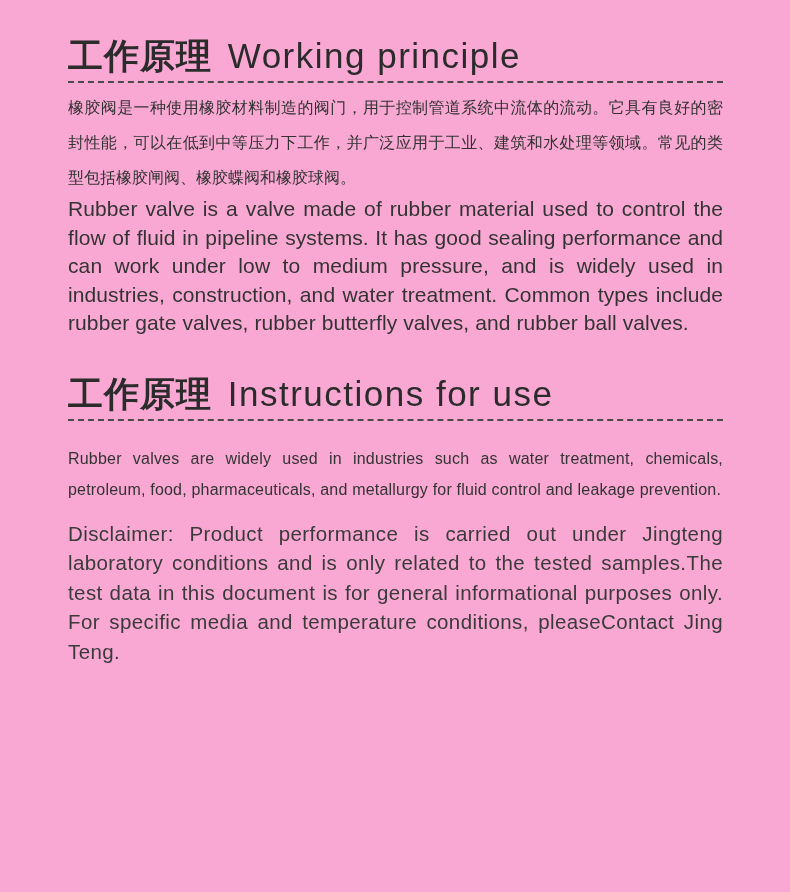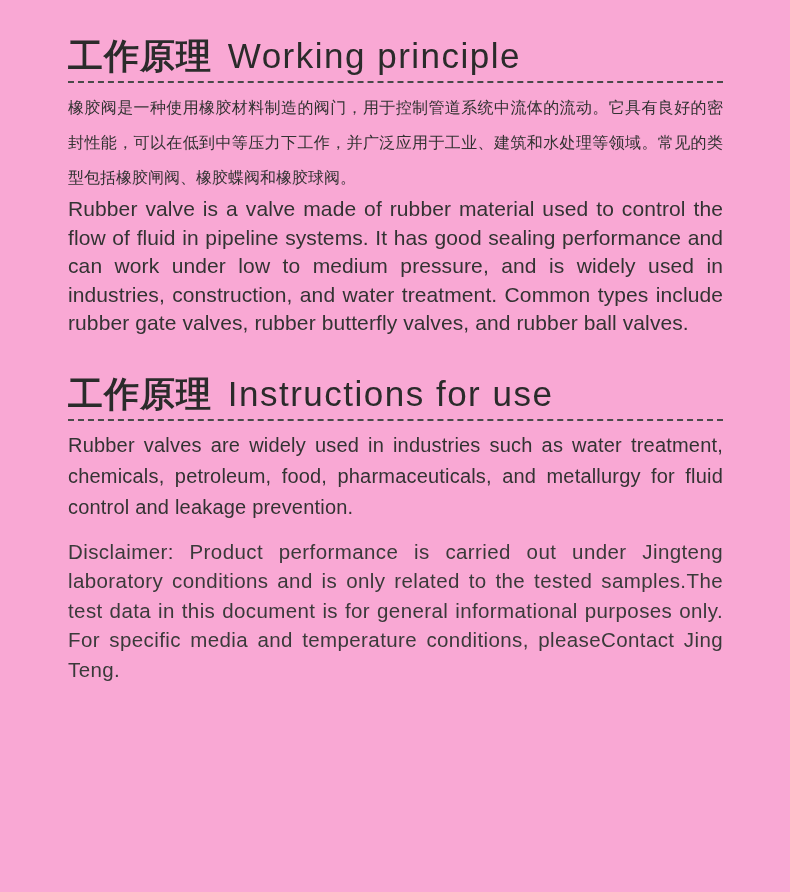--- a/index.html
+++ b/index.html
@@ -60,22 +60,22 @@
     color: #383838;
   }
   .en-body {
     font-size: 21px;
     line-height: 28.5px;
     text-align: justify;
     letter-spacing: 0.1px;
     color: #333333;
   }
   .en-body-2 {
-    margin-top: 9px;
-    font-size: 20px;
+    margin-top: 22px;
+    font-size: 16px;
     line-height: 31px;
     text-align: justify;
     letter-spacing: 0.2px;
     color: #333333;
   }
   .en-disclaimer {
     margin-top: 14px;
     font-size: 20.5px;
     line-height: 29.5px;
     text-align: justify;

